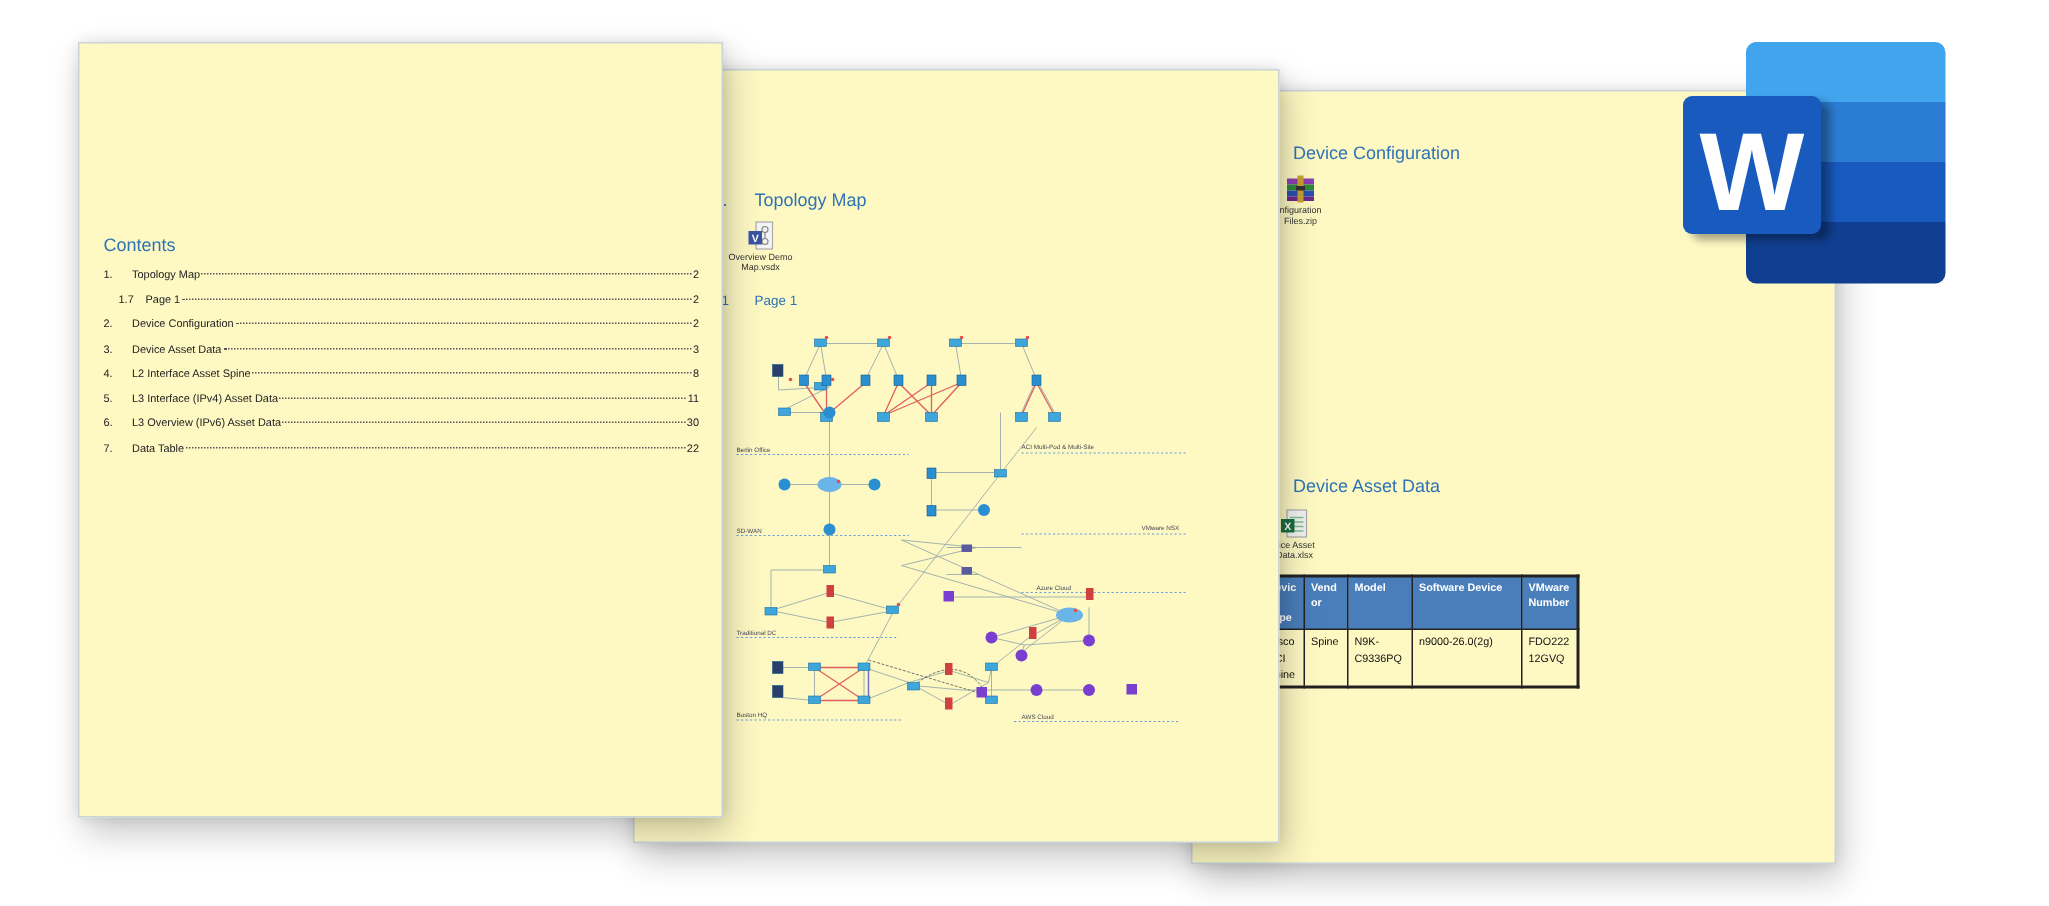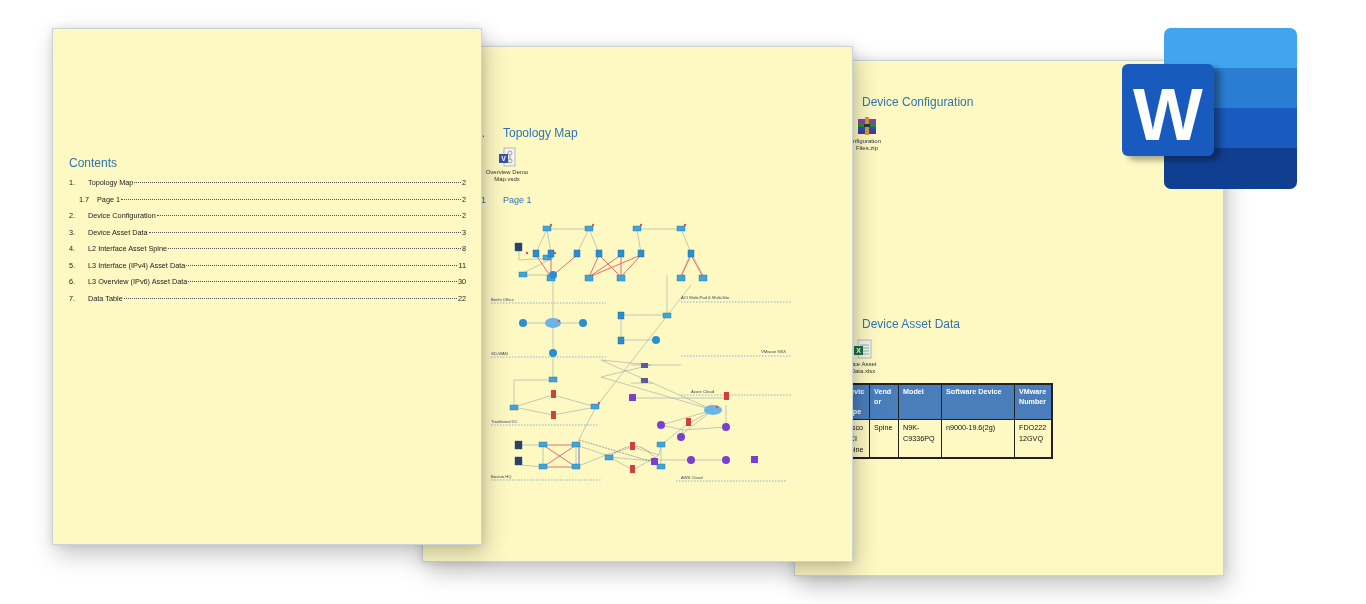--- a/index.html
+++ b/index.html
@@ -109,21 +109,21 @@
         <th style="width:28px">VMware Number</th>
       </tr>
     </thead>
     <tbody>
       <tr style="height:36px;">
         <td>PINE-3</td>
         <td>192.168. 50.9</td>
         <td>Cisco ACI Spine</td>
         <td>Spine</td>
         <td>N9K- C9336PQ</td>
-        <td>n9000-19.6(2g)</td>
+        <td>n9000-26.0(2g)</td>
         <td>FDO222 12GVQ</td>
       </tr>
     </tbody>
   </table>
 </div>
 
 <div class="page" id="page2">
   <div class="heading" style="left:52px; top:79px;">1.</div>
   <div class="heading" style="left:80px; top:79px;">Topology Map</div>
 

